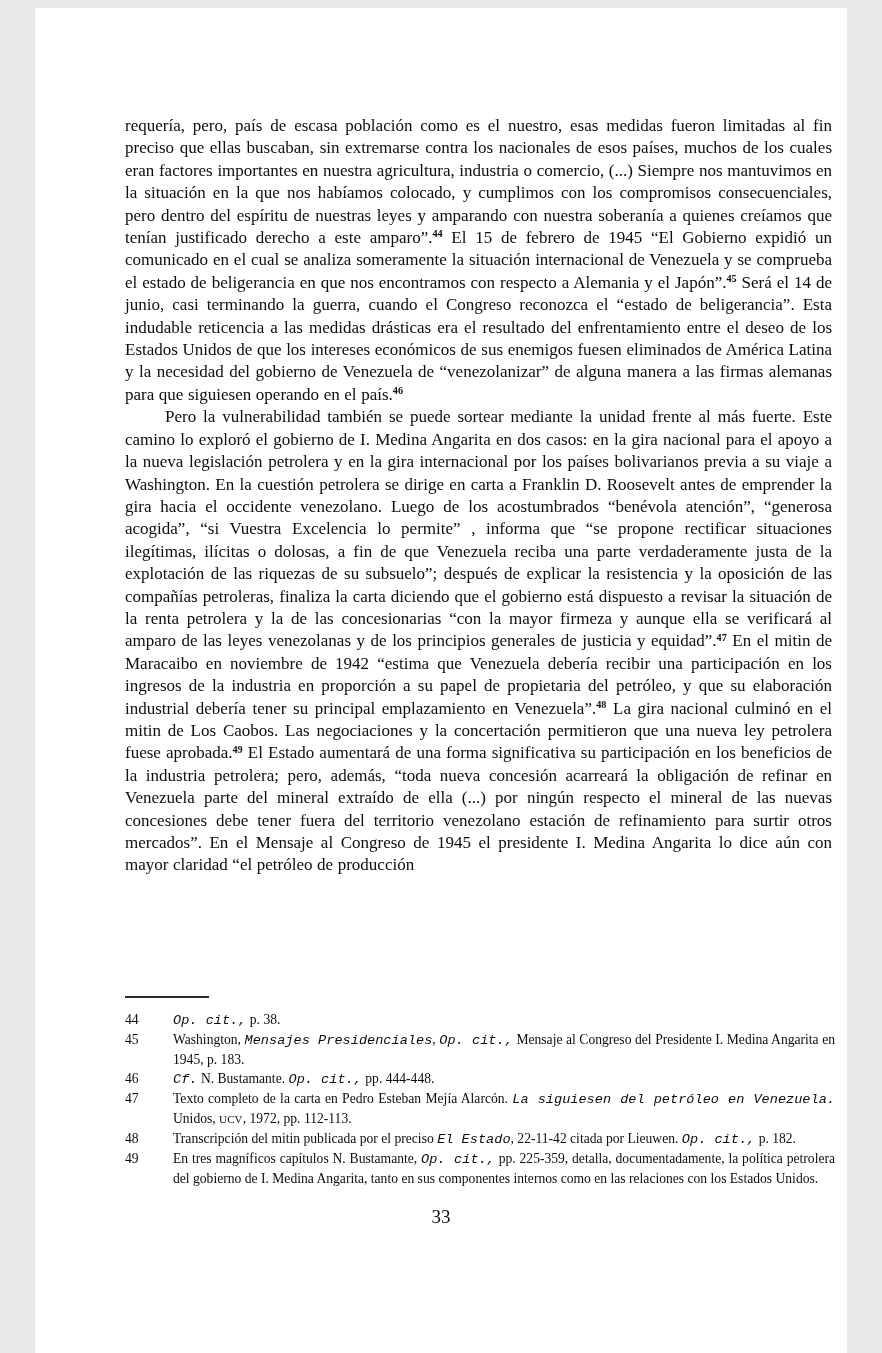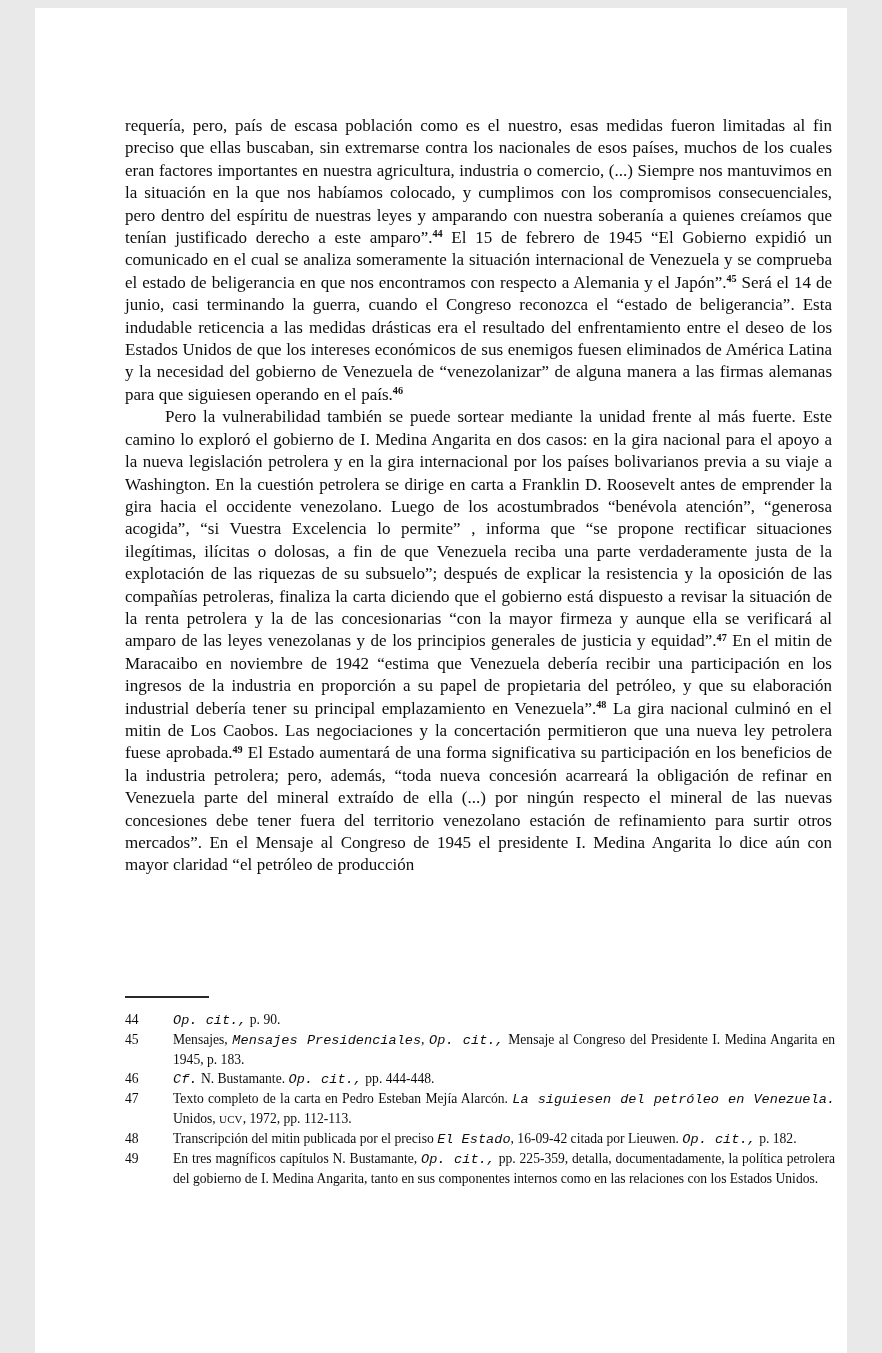--- a/index.html
+++ b/index.html
@@ -72,36 +72,37 @@
 
 <div class="page">
   <div class="body-text">
       <p class="para"><span>requería, pero, país de escasa población como es el nuestro, esas medidas fueron limitadas al fin preciso que ellas buscaban, sin extremarse contra los nacionales de esos países, muchos de los cuales eran factores importantes en nuestra agricultura, industria o comercio, (...) Siempre nos mantuvimos en la situación en la que nos habíamos colocado, y cumplimos con los compromisos consecuenciales, pero dentro del espíritu de nuestras leyes y amparando con nuestra soberanía a quienes creíamos que tenían justificado derecho a este amparo”.</span><sup class="fn-ref">44</sup><span> El 15 de febrero de 1945 “El Gobierno expidió un comunicado en el cual se analiza someramente la situación internacional de Venezuela y se comprueba el estado de beligerancia en que nos encontramos con respecto a Alemania y el Japón”.</span><sup class="fn-ref">45</sup><span> Será el 14 de junio, casi terminando la guerra, cuando el Congreso reconozca el “estado de beligerancia”. Esta indudable reticencia a las medidas drásticas era el resultado del enfrentamiento entre el deseo de los Estados Unidos de que los intereses económicos de sus enemigos fuesen eliminados de América Latina y la necesidad del gobierno de Venezuela de “venezolanizar” de alguna manera a las firmas alemanas para que siguiesen operando en el país.</span><sup class="fn-ref">46</sup></p>
       <p class="para indent"><span>Pero la vulnerabilidad también se puede sortear mediante la unidad frente al más fuerte. Este camino lo exploró el gobierno de I. Medina Angarita en dos casos: en la gira nacional para el apoyo a la nueva legislación petrolera y en la gira internacional por los países bolivarianos previa a su viaje a Washington. En la cuestión petrolera se dirige en carta a Franklin D. Roosevelt antes de emprender la gira hacia el occidente venezolano. Luego de los acostumbrados “benévola atención”, “generosa acogida”, “si Vuestra Excelencia lo permite” , informa que “se propone rectificar situaciones ilegítimas, ilícitas o dolosas, a fin de que Venezuela reciba una parte verdaderamente justa de la explotación de las riquezas de su subsuelo”; después de explicar la resistencia y la oposición de las compañías petroleras, finaliza la carta diciendo que el gobierno está dispuesto a revisar la situación de la renta petrolera y la de las concesionarias “con la mayor firmeza y aunque ella se verificará al amparo de las leyes venezolanas y de los principios generales de justicia y equidad”.</span><sup class="fn-ref">47</sup><span> En el mitin de Maracaibo en noviembre de 1942 “estima que Venezuela debería recibir una participación en los ingresos de la industria en proporción a su papel de propietaria del petróleo, y que su elaboración industrial debería tener su principal emplazamiento en Venezuela”.</span><sup class="fn-ref">48</sup><span> La gira nacional culminó en el mitin de Los Caobos. Las negociaciones y la concertación permitieron que una nueva ley petrolera fuese aprobada.</span><sup class="fn-ref">49</sup><span> El Estado aumentará de una forma significativa su participación en los beneficios de la industria petrolera; pero, además, “toda nueva concesión acarreará la obligación de refinar en Venezuela parte del mineral extraído de ella (...) por ningún respecto el mineral de las nuevas concesiones debe tener fuera del territorio venezolano estación de refinamiento para surtir otros mercados”. En el Mensaje al Congreso de 1945 el presidente I. Medina Angarita lo dice aún con mayor claridad “el petróleo de producción</span></p>
     </div>
   <div class="fn-separator"></div>
   <div class="footnotes">
       <div class="fn-row">
         <div class="fn-num">44</div>
-        <div class="fn-text"><span class="it">Op. cit.,</span><span> p. 90.</span></div>
+        <div class="fn-text"><span class="it">Op. cit.,</span><span> p. 38.</span></div>
       </div>
       <div class="fn-row">
         <div class="fn-num">45</div>
-        <div class="fn-text"><span>Mensajes, </span><span class="it">Mensajes Presidenciales</span><span>, </span><span class="it">Op. cit.,</span><span> Mensaje al Congreso del Presidente I. Medina Angarita en 1945, p. 183.</span></div>
+        <div class="fn-text"><span>Washington, </span><span class="it">Mensajes Presidenciales</span><span>, </span><span class="it">Op. cit.,</span><span> Mensaje al Congreso del Presidente I. Medina Angarita en 1945, p. 183.</span></div>
       </div>
       <div class="fn-row">
         <div class="fn-num">46</div>
         <div class="fn-text"><span class="it">Cf.</span><span> N. Bustamante. </span><span class="it">Op. cit.,</span><span> pp. 444-448.</span></div>
       </div>
       <div class="fn-row">
         <div class="fn-num">47</div>
         <div class="fn-text"><span>Texto completo de la carta en Pedro Esteban Mejía Alarcón. </span><span class="it">La siguiesen del petróleo en Venezuela.</span><span> Unidos, </span><span class="sc">UCV</span><span>, 1972, pp. 112-113.</span></div>
       </div>
       <div class="fn-row">
         <div class="fn-num">48</div>
-        <div class="fn-text"><span>Transcripción del mitin publicada por el preciso </span><span class="it">El Estado</span><span>, 16-09-42 citada por Lieuwen. </span><span class="it">Op. cit.,</span><span> p. 182.</span></div>
+        <div class="fn-text"><span>Transcripción del mitin publicada por el preciso </span><span class="it">El Estado</span><span>, 22-11-42 citada por Lieuwen. </span><span class="it">Op. cit.,</span><span> p. 182.</span></div>
       </div>
       <div class="fn-row">
         <div class="fn-num">49</div>
         <div class="fn-text"><span>En tres magníficos capítulos N. Bustamante, </span><span class="it">Op. cit.,</span><span> pp. 225-359, detalla, documentadamente, la política petrolera del gobierno de I. Medina Angarita, tanto en sus componentes internos como en las relaciones con los Estados Unidos.</span></div>
       </div>
     </div>
+  <div class="page-number">33</div>
 </div>
 
 </body></html>

